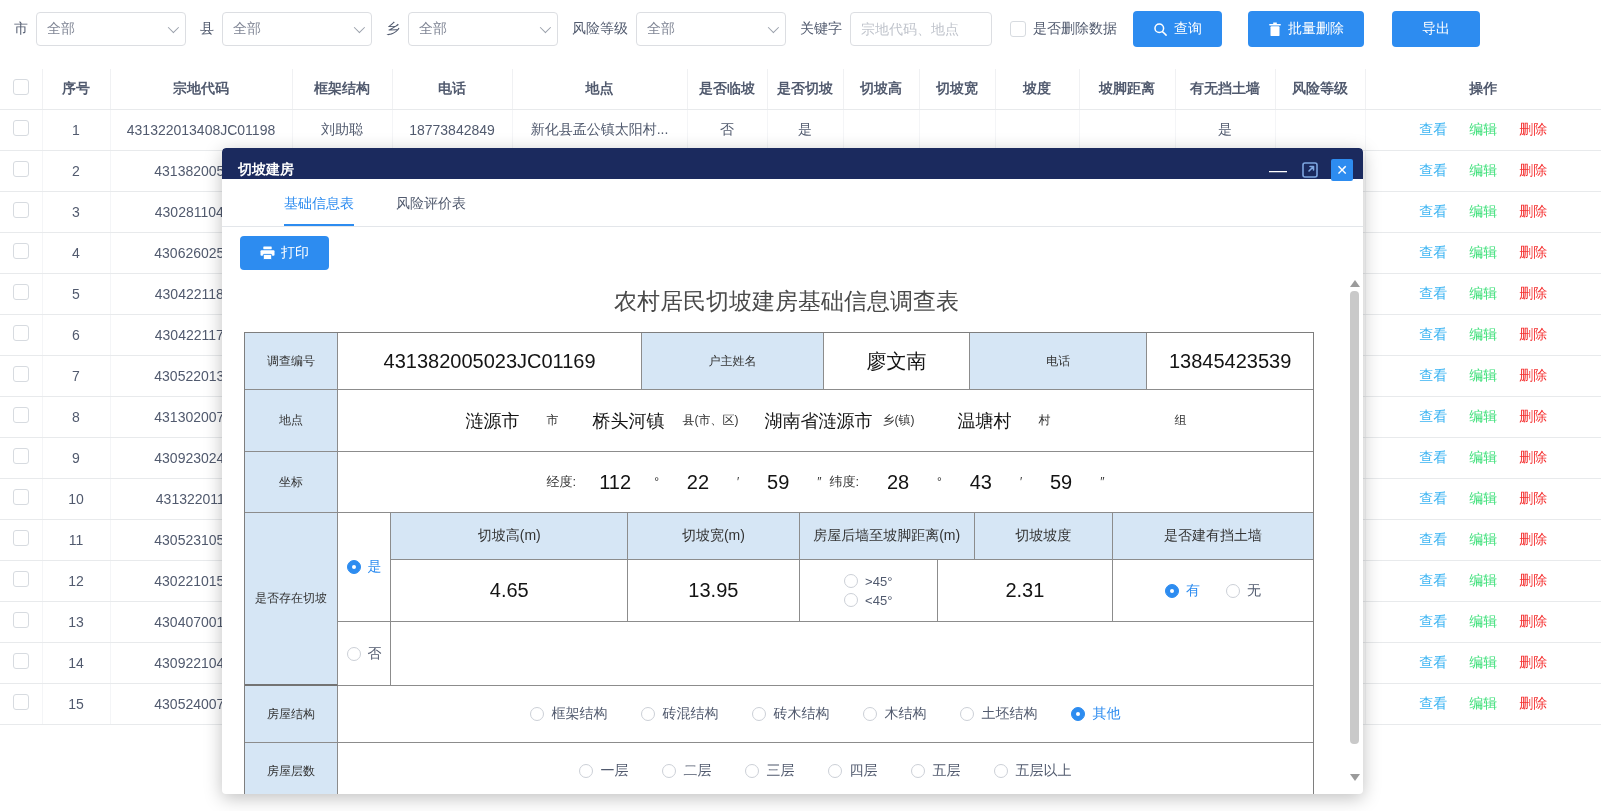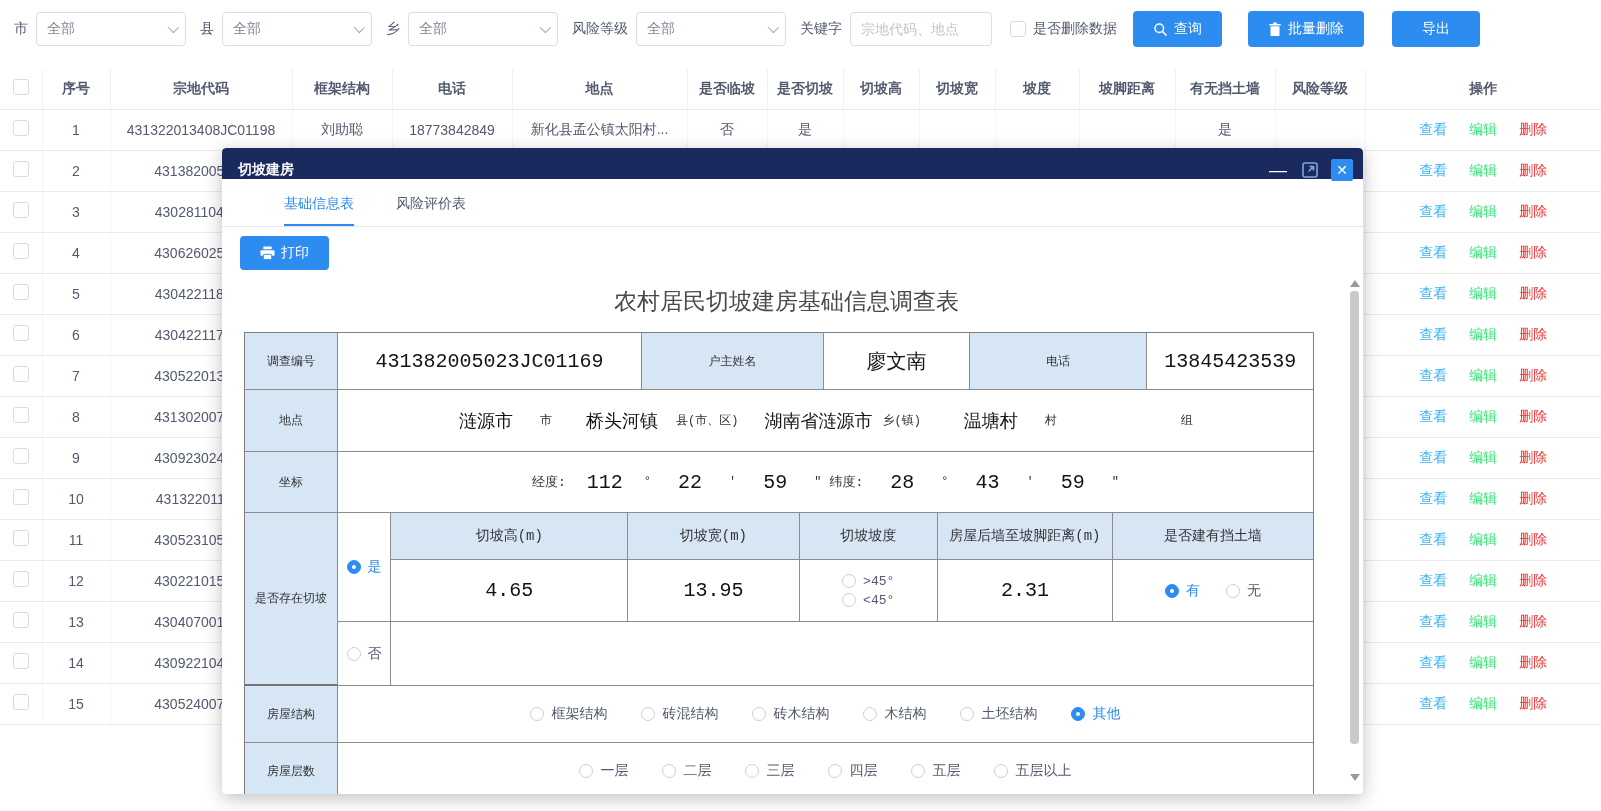--- a/index.html
+++ b/index.html
@@ -55,21 +55,21 @@
   .win-ctl { display:flex; align-items:center; gap:12px; }
   .wc-min { color:#fff; font-size:18px; line-height:10px; cursor:pointer; padding:0 2px; }
   .wc-max { cursor:pointer; display:flex; }
   .wc-close { width:22px; height:22px; background:#2d8cf0; color:#fff; font-size:14px;
     font-weight:bold; display:flex; align-items:center; justify-content:center; cursor:pointer;
     border-radius:2px; }
   .modal-tabs { display:flex; gap:42px; padding:16px 0 0 62px; border-bottom:1px solid #e3e6ea;
     height:48px; }
   .tab { font-size:14px; color:#515a6e; padding-bottom:12px; cursor:pointer; }
   .tab.active { color:#2d8cf0; border-bottom:2px solid #2d8cf0; }
-  .modal-body { position:relative; height:567px; padding:9px 30px 18px 18px; overflow:hidden;font-family:Liberation Mono, monospace; }
+  .modal-body { position:relative; height:567px; padding:9px 30px 18px 18px; overflow:hidden; }
   .btn-print { height:34px; }
   .form-title { text-align:center; font-size:23px; color:#4a4a4a; margin-top:16px; }
 
   
   .f-table { margin:15px 2px 0 4px; border:1px solid #7e7e7e; width:1070px; }
   .f-row { display:flex; border-bottom:1px solid #8c8c8c; }
   .f-row:last-child { border-bottom:none; }
   .f-cell { border-right:1px solid #8c8c8c; display:flex; align-items:center;
     justify-content:center; }
   .f-cell:last-child { border-right:none; }
@@ -548,22 +548,22 @@
               <div class="f-cell" style="width:5.48%">
                 <span class="radio-item sel">
                     <span class="radio on"></span>
                     <span>是</span>
                   </span>
               </div>
               <div style="width:94.52%">
                 <div class="f-row" style="height:47px">
                   <div class="f-cell sublbl" style="width:25.7%">切坡高(m)</div>
                   <div class="f-cell sublbl" style="width:18.6%">切坡宽(m)</div>
+                  <div class="f-cell sublbl" style="width:19%">房屋后墙至坡脚距离(m)</div>
                   <div class="f-cell sublbl" style="width:15%">切坡坡度</div>
-                  <div class="f-cell sublbl" style="width:19%">房屋后墙至坡脚距离(m)</div>
                   <div class="f-cell sublbl" style="width:21.7%">是否建有挡土墙</div>
                 </div>
                 <div class="f-row" style="height:61px; border-bottom:none">
                   <div class="f-cell bigv" style="width:25.7%">4.65</div>
                   <div class="f-cell bigv" style="width:18.6%">13.95</div>
                   <div class="f-cell" style="width:15%">
                     <div class="slope-opts" id="slope-opts">
                         <span class="radio-item">
                           <span class="radio"></span>
                           <span>&gt;45°</span>

